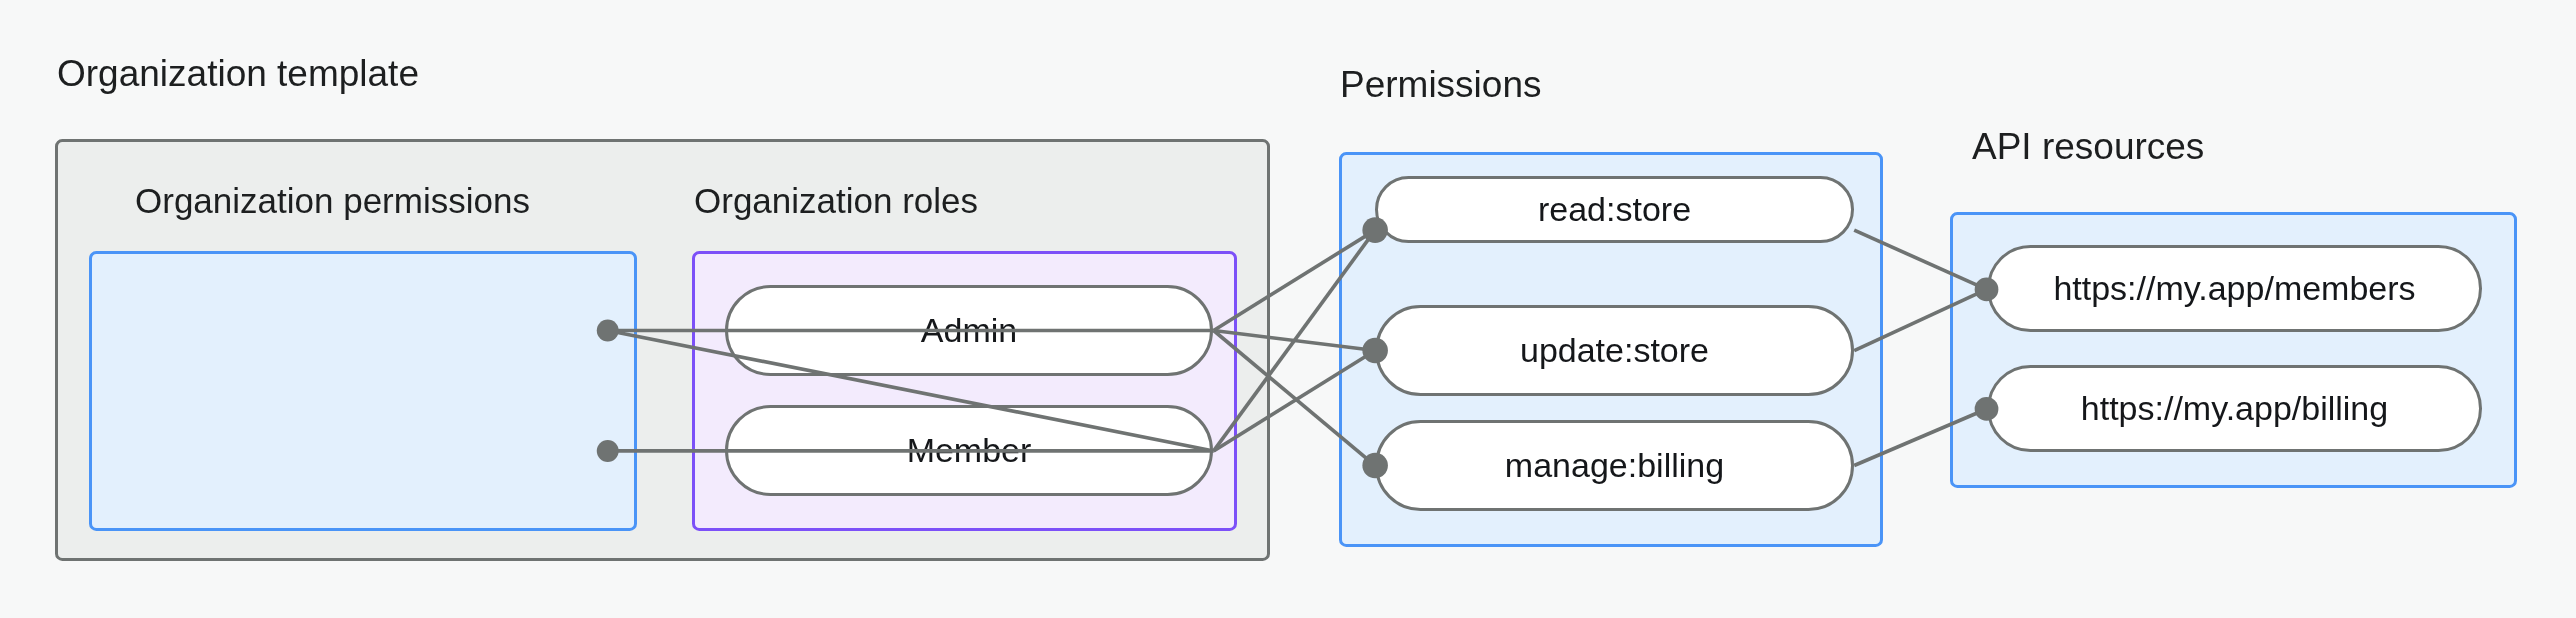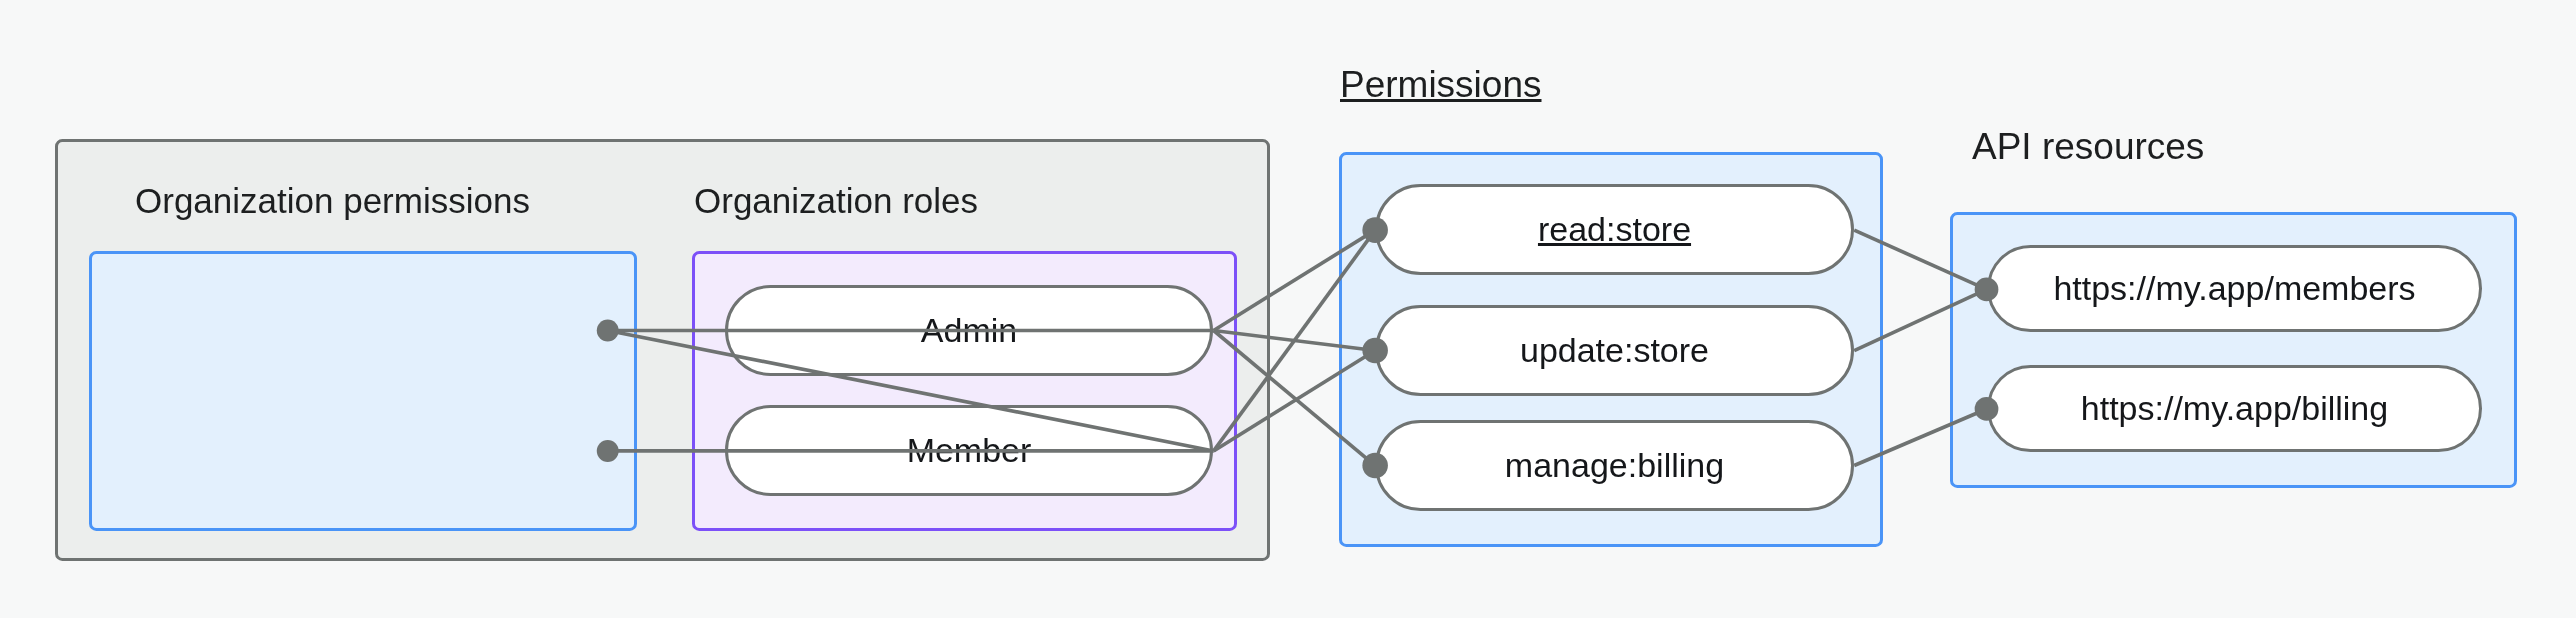--- a/index.html
+++ b/index.html
@@ -71,22 +71,23 @@
   }
   svg.edges circle {
     fill: #6f7372;
   }
 </style>
 </head>
 <body>
 
 <div id="canvas">
 
+  <div class="group-title title-lg" style="left:57px; top:55px;">Organization template</div>
 
-  <div class="group-title title-lg" style="left:1340px; top:66px;text-decoration:underline;">Permissions</div>
+  <div class="group-title title-lg" style="left:1340px; top:66px;">Permissions</div>
 
   <div class="group-title title-lg" style="left:1951px; top:128px;margin-left:21px;">API resources</div>
 
   <div class="box box-outer" style="left:55px; top:139px; width:1215px; height:422px;"></div>
 
   <div class="group-title title-md" style="left:89px; top:183px;margin-left:46px;">Organization permissions</div>
 
   <div class="group-title title-md" style="left:694px; top:183px;">Organization roles</div>
 
   <div class="box box-blue" style="left:89px; top:251px; width:548px; height:280px;"></div>
@@ -98,21 +99,21 @@
   <div class="pill" style="left:725px; top:285px; width:488px; height:91px;">
     <span>Admin</span>
   </div>
 
   <div class="pill" style="left:725px; top:405px; width:488px; height:91px;">
     <span>Member</span>
   </div>
 
   <div class="box box-blue" style="left:1339px; top:152px; width:544px; height:395px;"></div>
 
-  <div class="pill" style="left:1375px; top:184px; width:479px; height:91px;text-decoration:underline;">
+  <div class="pill" style="left:1375px; top:176px; width:479px; height:67px;">
     <span>read:store</span>
   </div>
 
   <div class="pill" style="left:1375px; top:305px; width:479px; height:91px;">
     <span>update:store</span>
   </div>
 
   <div class="pill" style="left:1375px; top:420px; width:479px; height:91px;">
     <span>manage:billing</span>
   </div>

